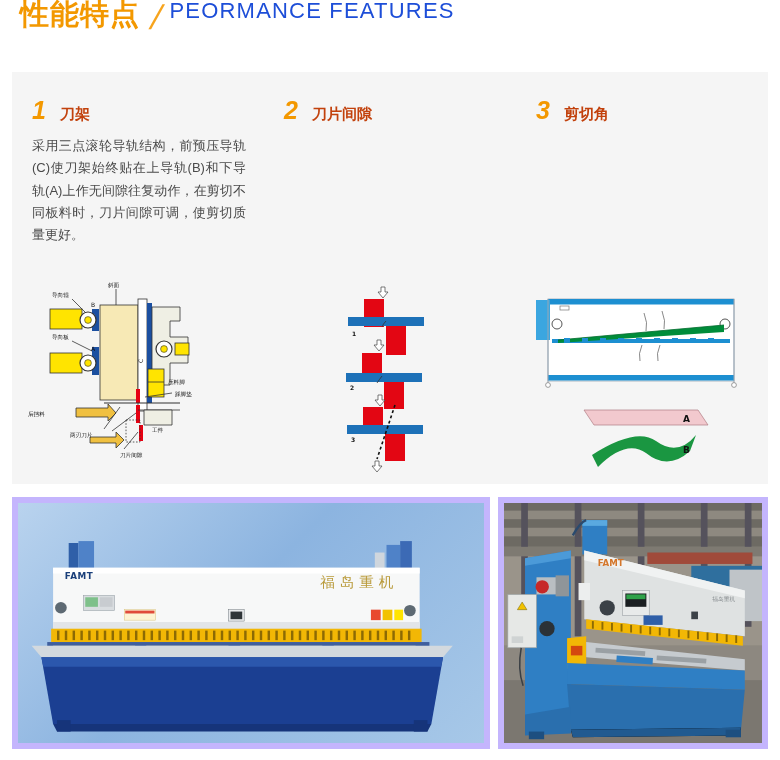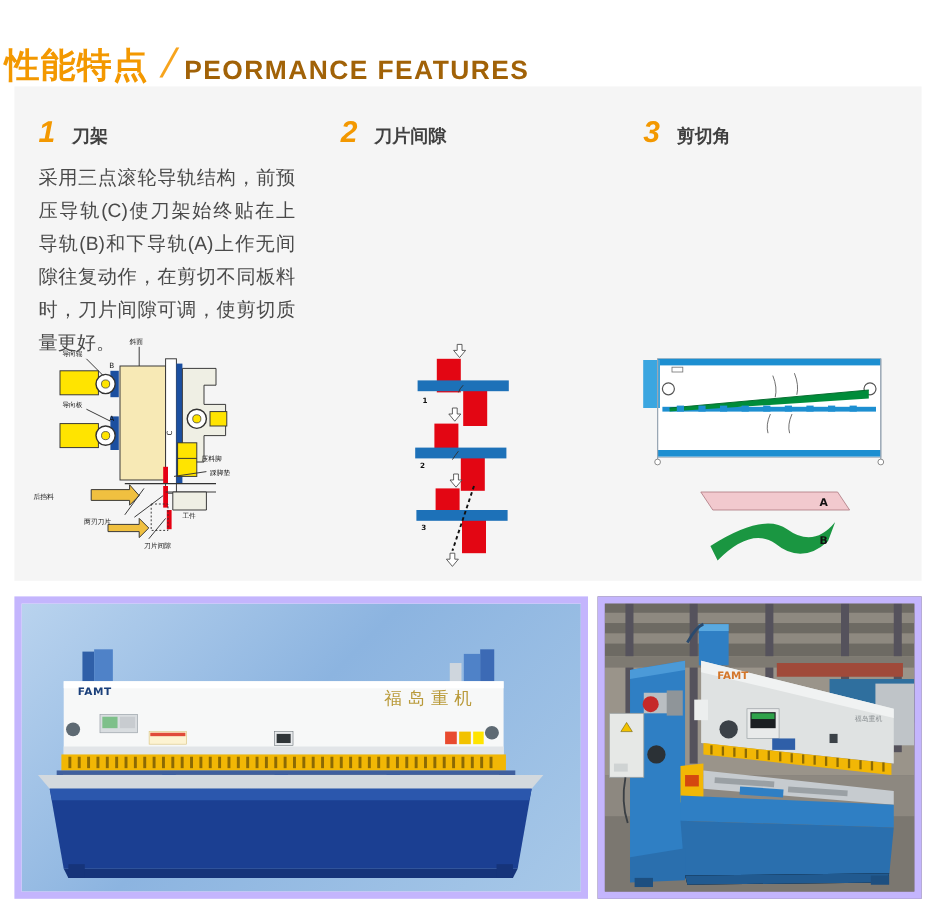--- a/index.html
+++ b/index.html
@@ -2,35 +2,35 @@
 <html><head>
 <meta charset="utf-8">
 <style>
   html,body{margin:0;padding:0;}
   body{
     width:780px;height:760px;background:#ffffff;
     font-family:"Liberation Sans","DejaVu Sans",sans-serif;
     overflow:hidden;position:relative;
   }
   
-  .header{height:70px;display:flex;align-items:flex-end;padding-left:4px;box-sizing:border-box;}
+  .header{height:70px;display:flex;align-items:flex-start;padding-left:4px;box-sizing:border-box;margin-left:16px;}
   .header-cn{font-size:29px;font-weight:bold;color:#f39800;letter-spacing:1px;line-height:1;}
   .header-slash{font-size:34px;color:#f7a41d;font-weight:300;margin:0 8px 0 12px;
     display:inline-block;transform:skewX(-16deg);line-height:1;}
-  .header-en{font-size:22px;color:#a16207;letter-spacing:1.2px;font-weight:700;line-height:1;}
+  .header-en{font-size:22px;color:#1d4ed8;letter-spacing:1.2px;font-weight:400;line-height:1;}
 
   
   .panel{position:absolute;left:12px;top:72px;width:756px;height:412px;background:#f5f5f5;}
   .cols{display:flex;width:100%;box-sizing:border-box;padding:26px 0 0 0;}
   .col{width:252px;box-sizing:border-box;padding:0 18px 0 20px;}
   .col-head{display:flex;align-items:baseline;margin-bottom:12px;}
   .col-num{font-size:25px;font-weight:bold;color:#f39800;font-style:italic;
     line-height:1;margin-right:14px;}
-  .col-title{font-size:15px;font-weight:bold;color:#404040;line-height:1;}
-  .col-body{font-size:16px;color:#4a4a4a;line-height:1.72;text-align:justify;}
+  .col-title{font-size:15px;font-weight:bold;color:#c2410c;line-height:1;}
+  .col-body{font-size:13px;color:#4a4a4a;line-height:1.72;text-align:justify;}
 
   
   .diagrams{position:absolute;left:0;top:205px;width:100%;height:200px;display:flex;}
   .dia{width:252px;position:relative;}
 
   
   .photos{position:absolute;left:12px;top:497px;width:756px;height:252px;display:flex;}
   .photo{position:relative;overflow:hidden;border:6px solid #c4b5fd;box-sizing:border-box;}
   .photo-left{width:478px;background:linear-gradient(135deg,#b9d3ee 0%,#8cb4e0 45%,#a7c8e8 100%);}
   .photo-right{width:270px;margin-left:8px;background:#6a6256;}

